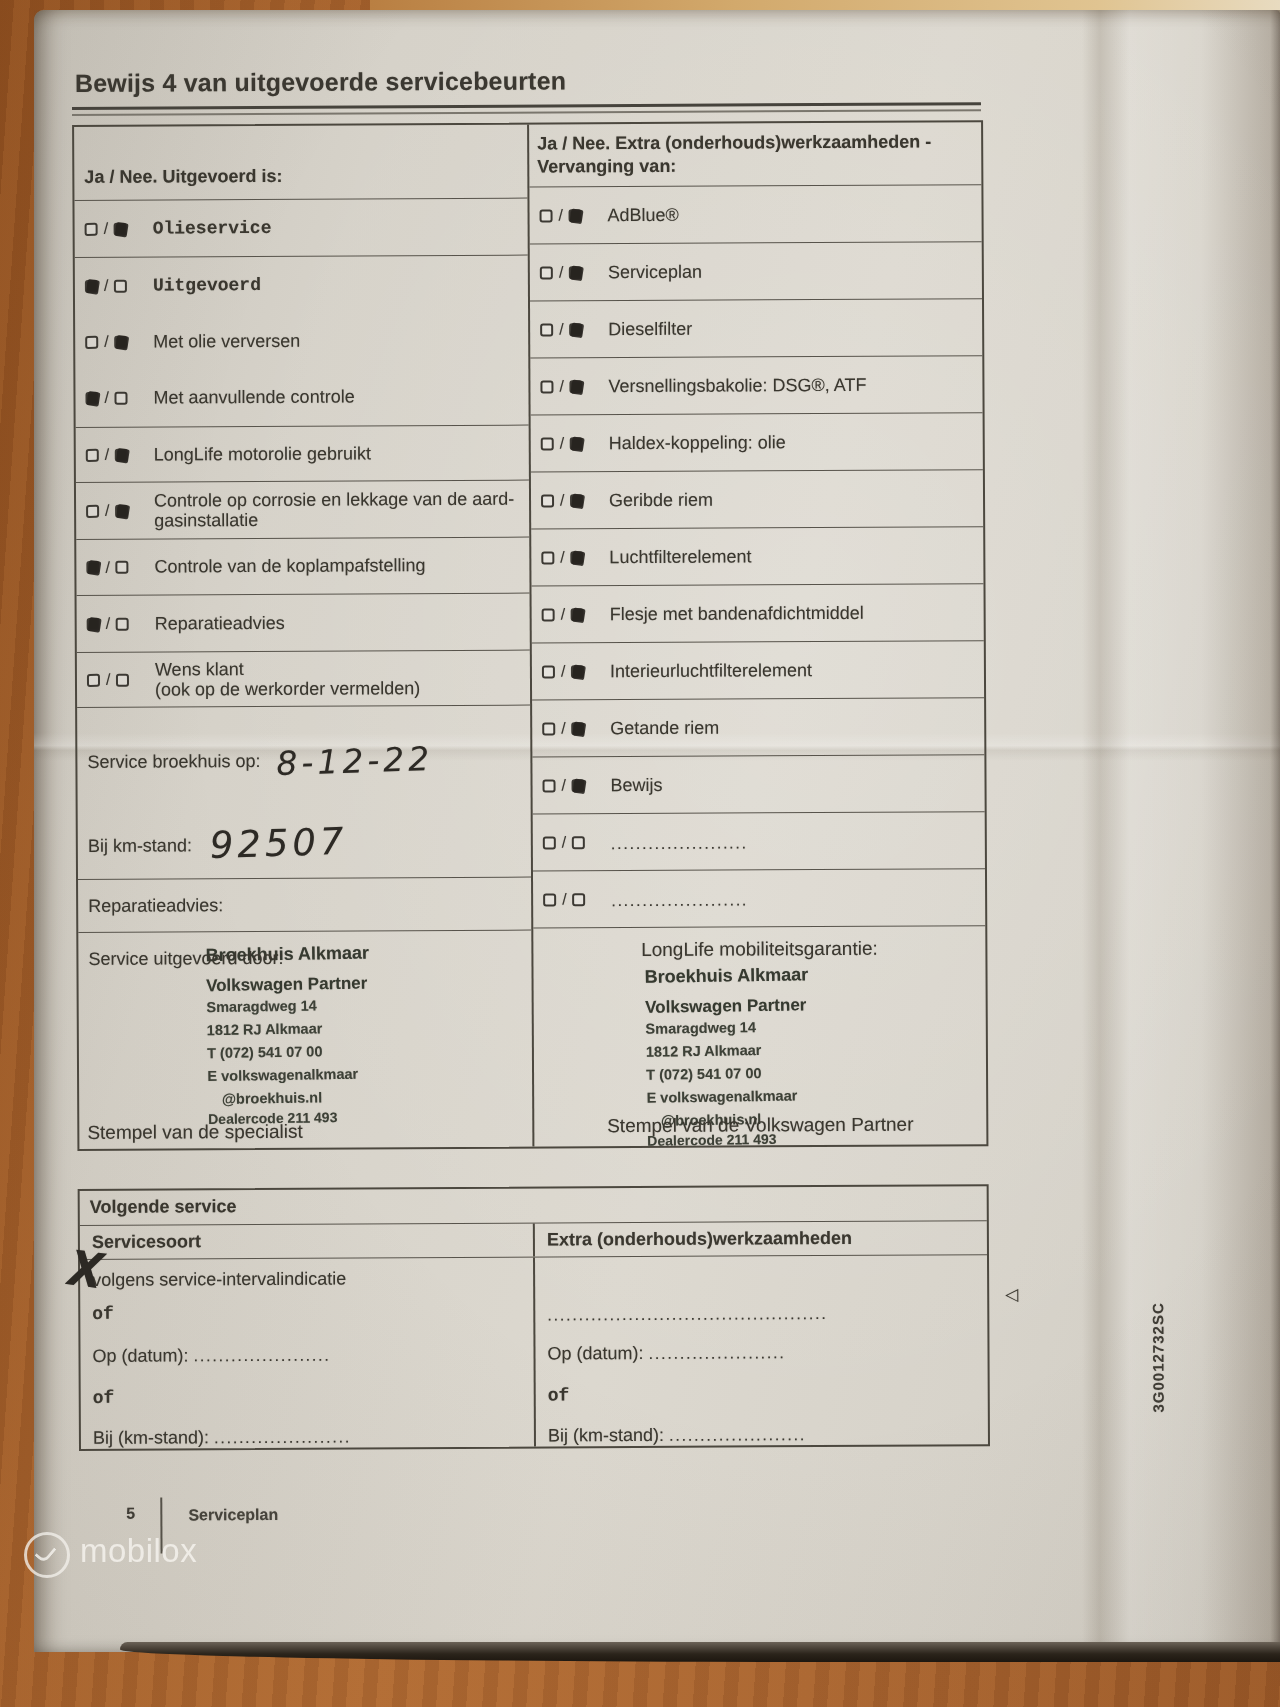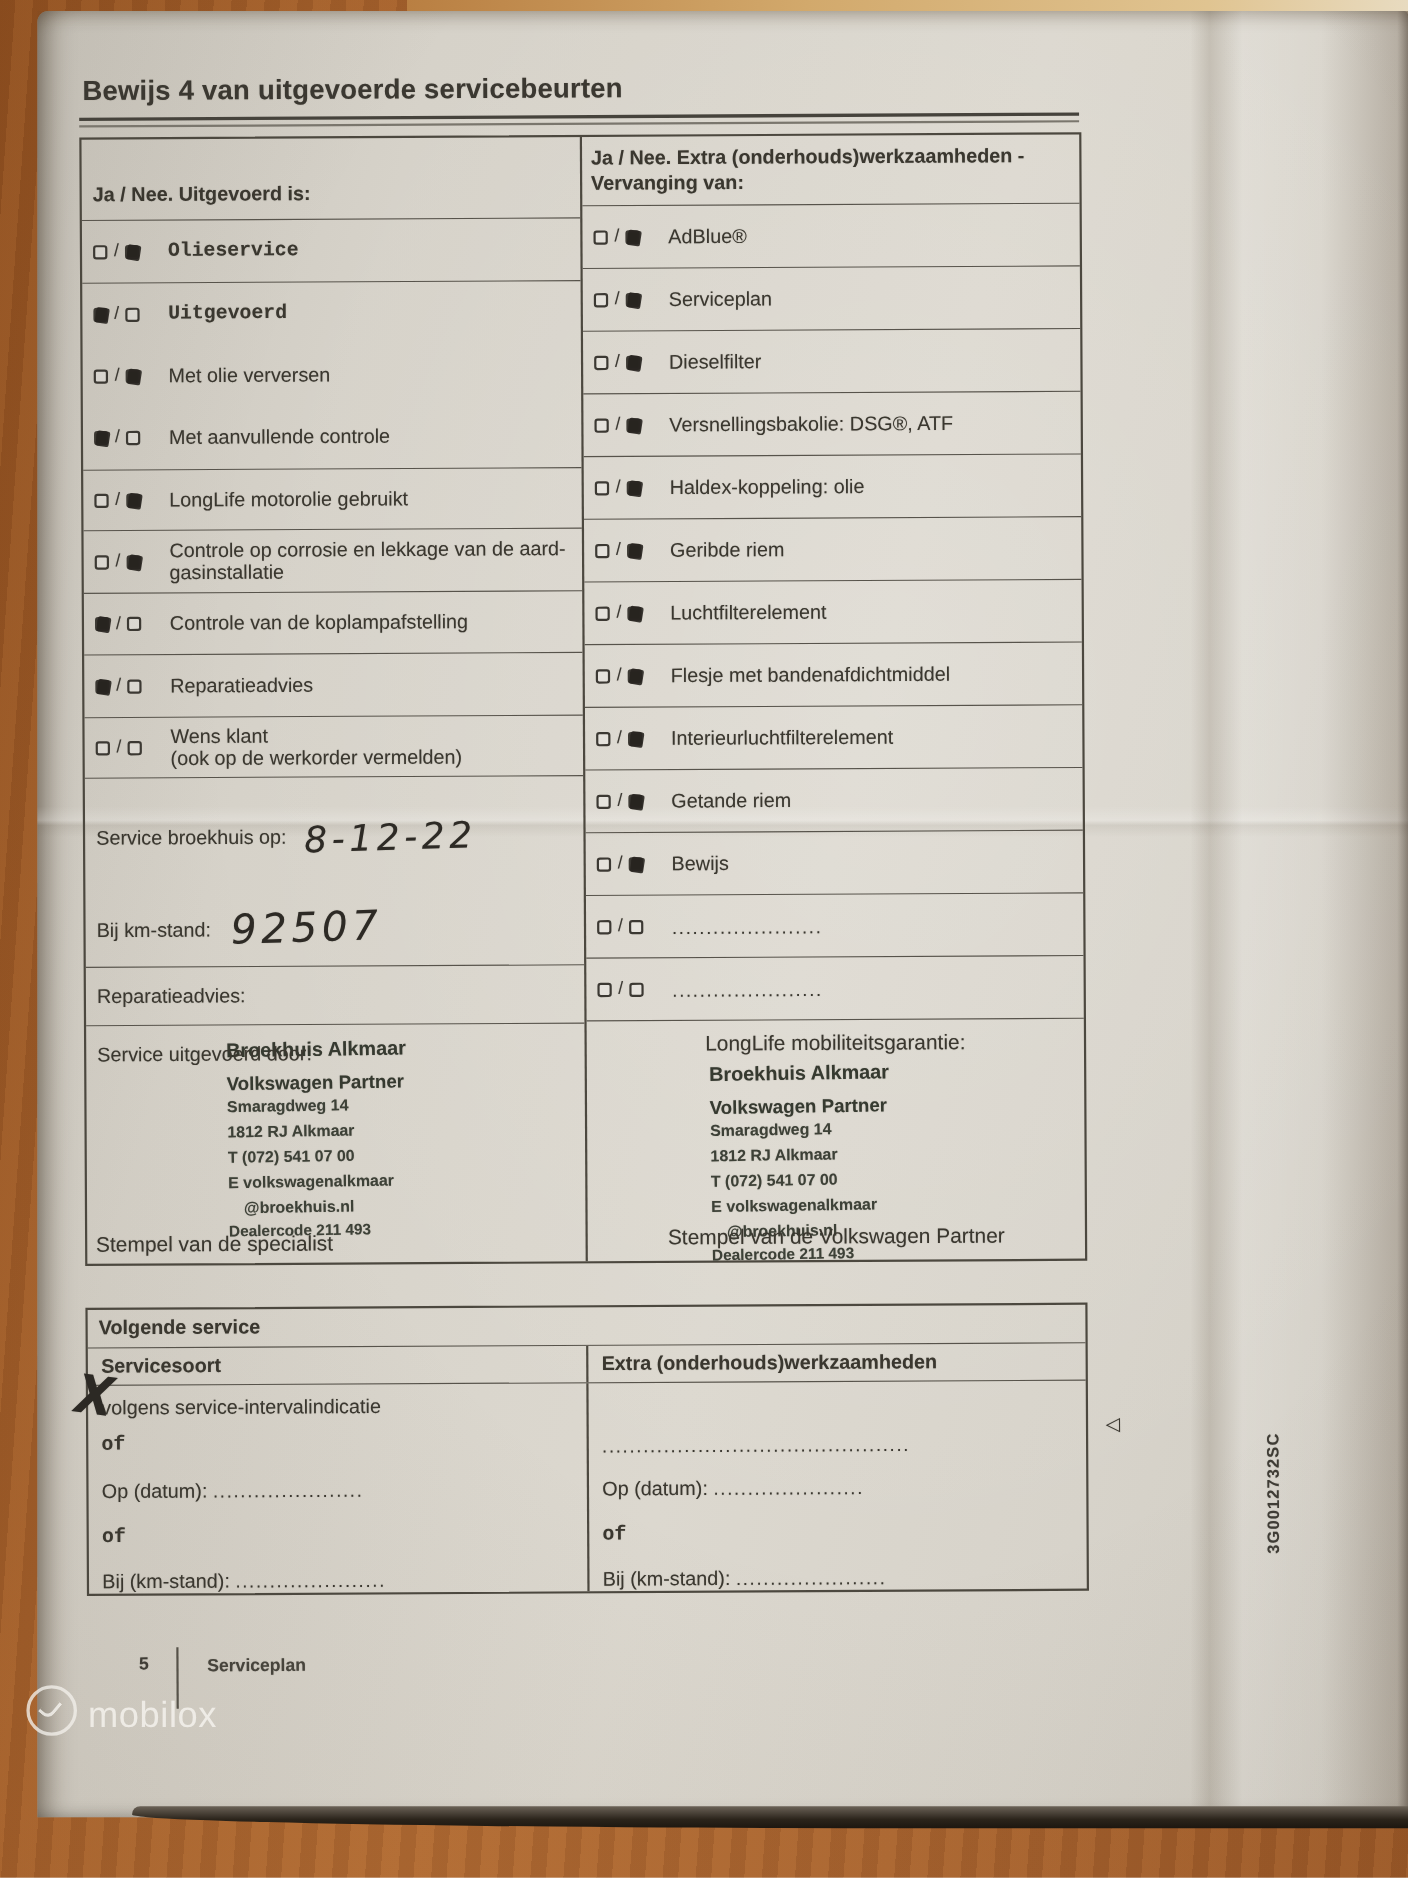--- a/index.html
+++ b/index.html
@@ -90,21 +90,21 @@
   .nitem{position:absolute;left:12px;white-space:nowrap;}
   .handx{position:absolute;left:-11px;top:-16px;font-size:44px;font-family:"DejaVu Sans",sans-serif;font-style:italic;font-weight:700;color:#2c2924;transform:rotate(8deg) scaleY(1.1);z-index:4;}
 
   .triangle{position:absolute;left:1002px;top:1286px;font-size:17px;color:#3a372f;}
   .form-code{position:absolute;left:1146px;top:1305px;writing-mode:vertical-rl;transform:rotate(180deg);font-size:15px;font-weight:700;color:#3f3c35;letter-spacing:1px;}
 
   .pg-num{position:absolute;left:122px;top:1502px;font-size:16px;font-weight:700;color:#403d36;}
   .pg-bar{position:absolute;left:156px;top:1495px;width:2px;height:56px;background:#565249;}
   .pg-title{position:absolute;left:184px;top:1504px;font-size:16px;font-weight:700;color:#47443c;}
 
-  .watermark{position:absolute;left:24px;top:1532px;display:flex;align-items:flex-end;z-index:9;}
+  .watermark{position:absolute;left:24px;top:1532px;display:flex;align-items:flex-start;z-index:9;}
   .wm-circle{width:40px;height:40px;border:3.5px solid rgba(242,240,235,0.78);border-radius:50%;position:relative;flex:none;}
   .wm-swoosh{position:absolute;left:9px;top:11px;width:16px;height:10px;border-bottom:3.5px solid rgba(242,240,235,0.85);border-left:3.5px solid rgba(242,240,235,0.85);border-radius:0 0 0 8px;transform:rotate(-50deg);}
   .wm-text{font-size:33px;color:rgba(245,243,238,0.82);margin-left:10px;letter-spacing:0.5px;}
 </style>
 </head>
 <body>
 
 <div class="top-strip"></div>
 <div class="page"></div>
 <div class="crease"></div>

